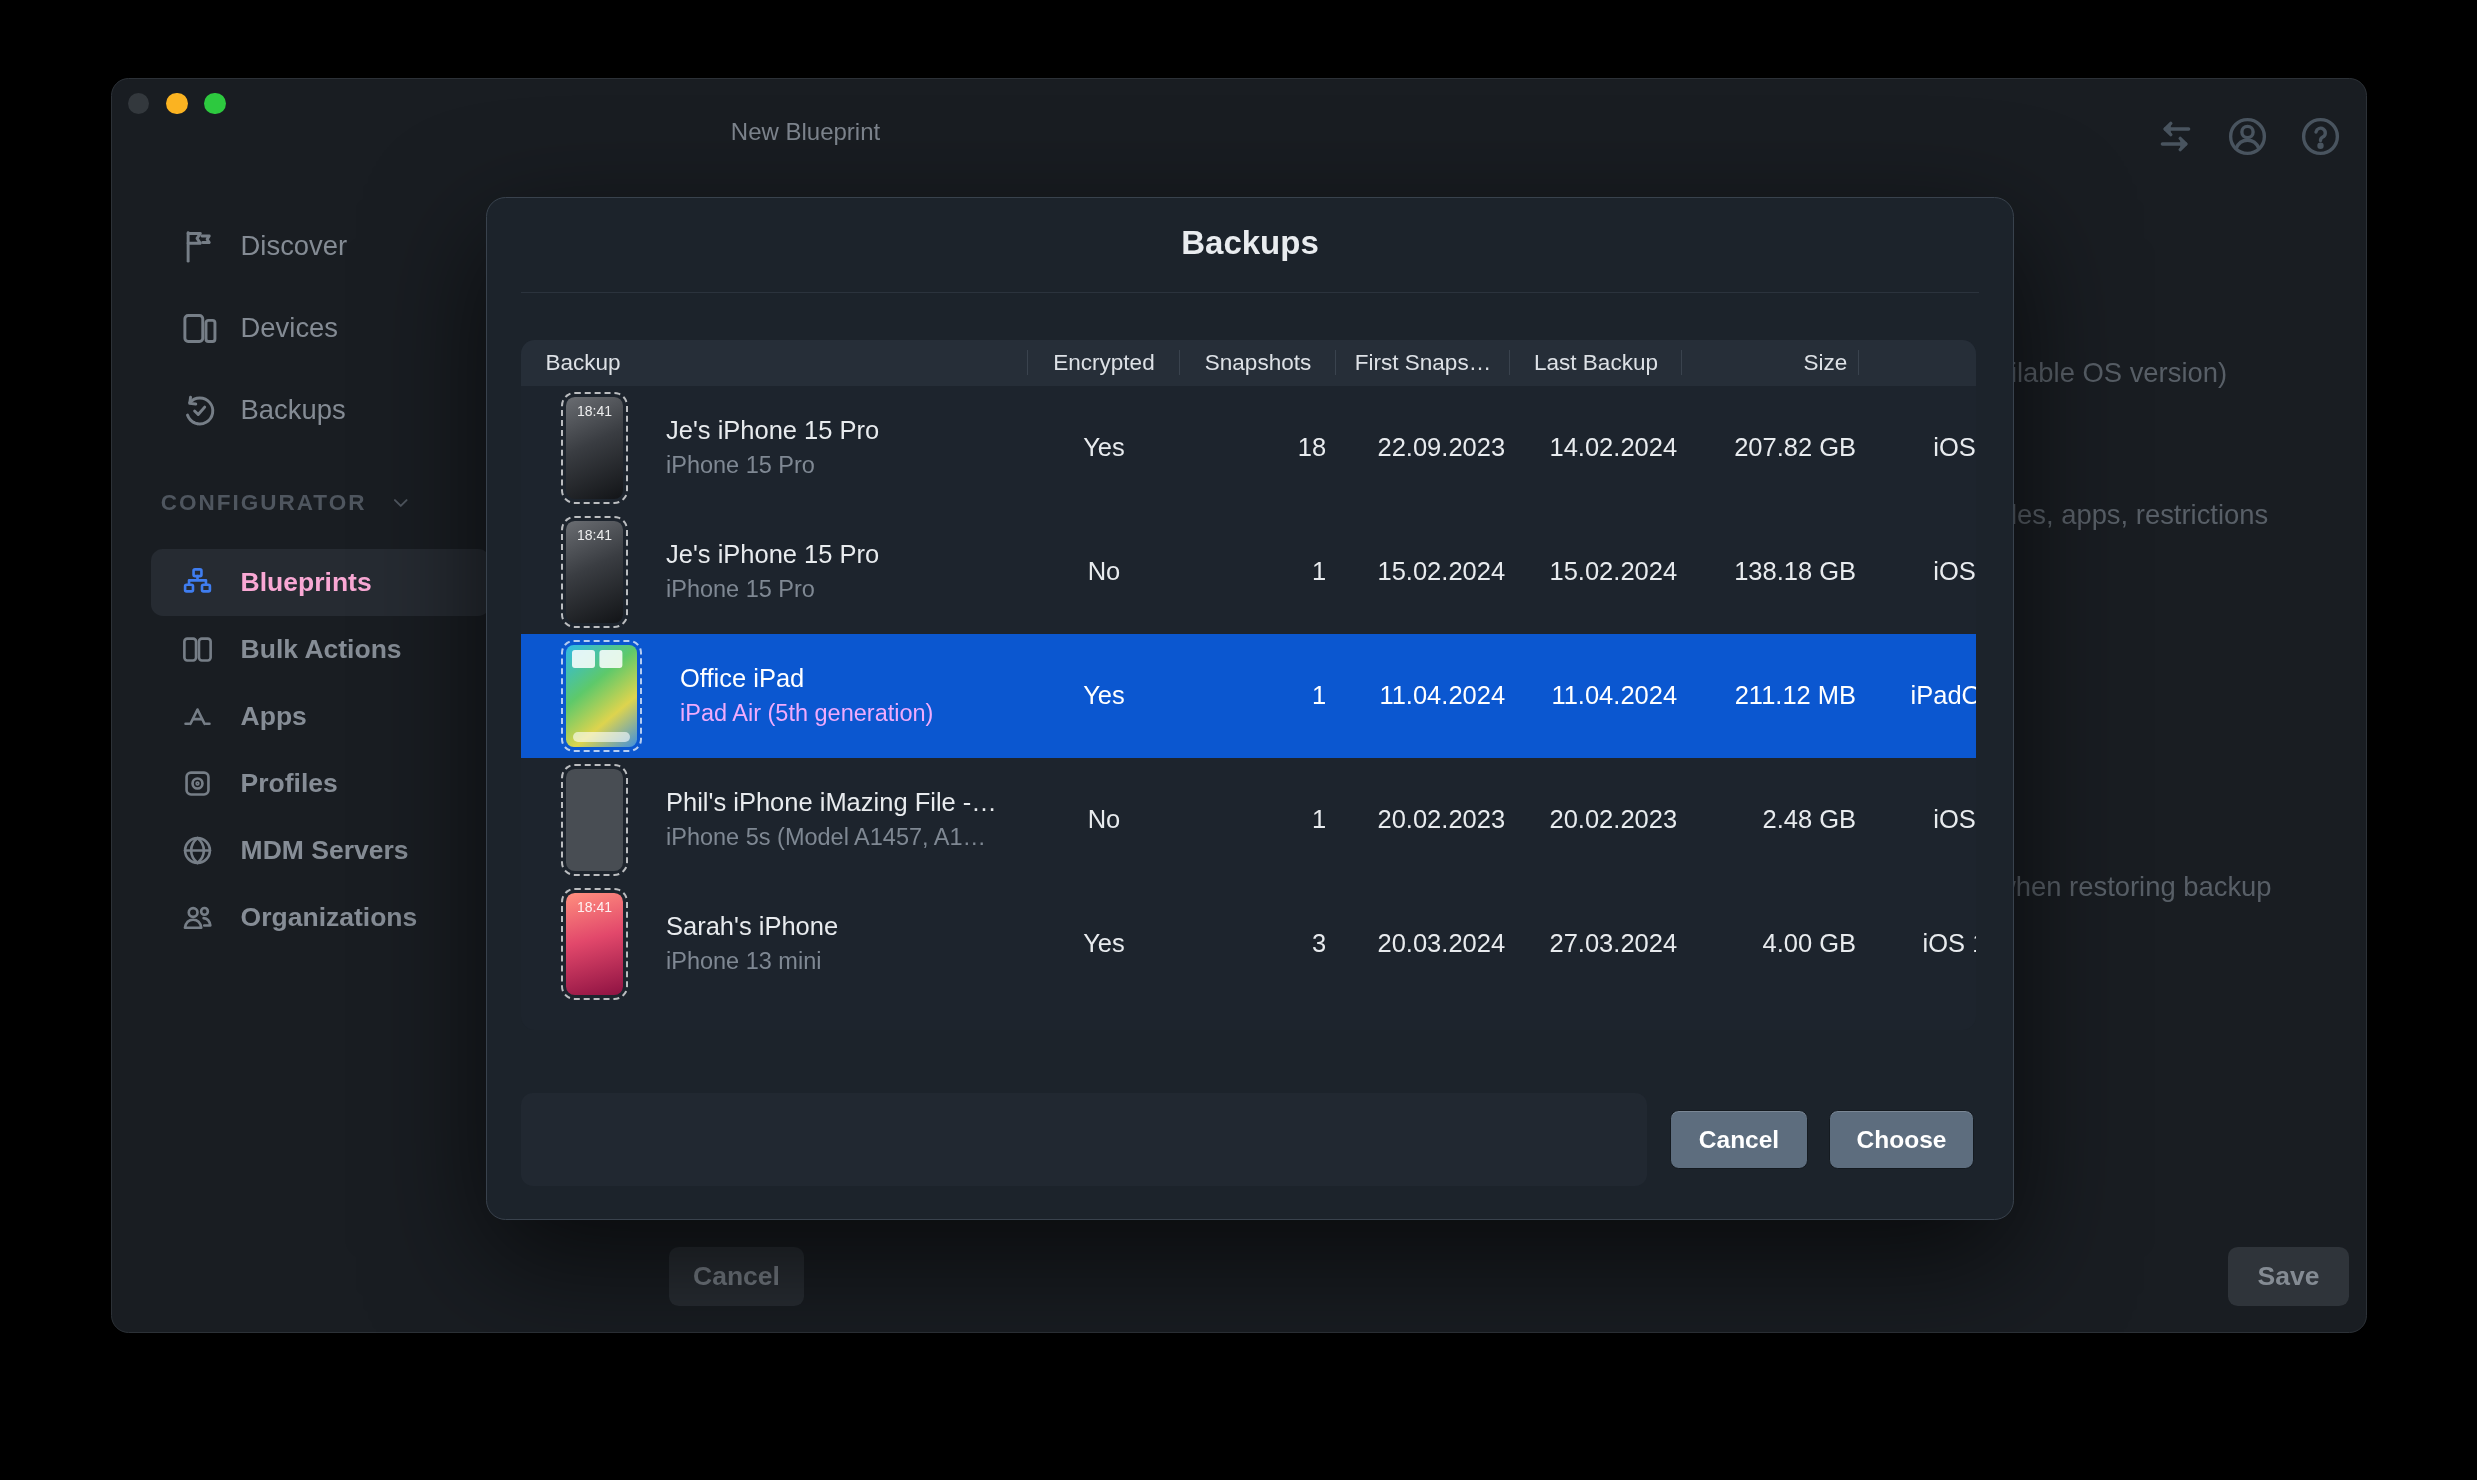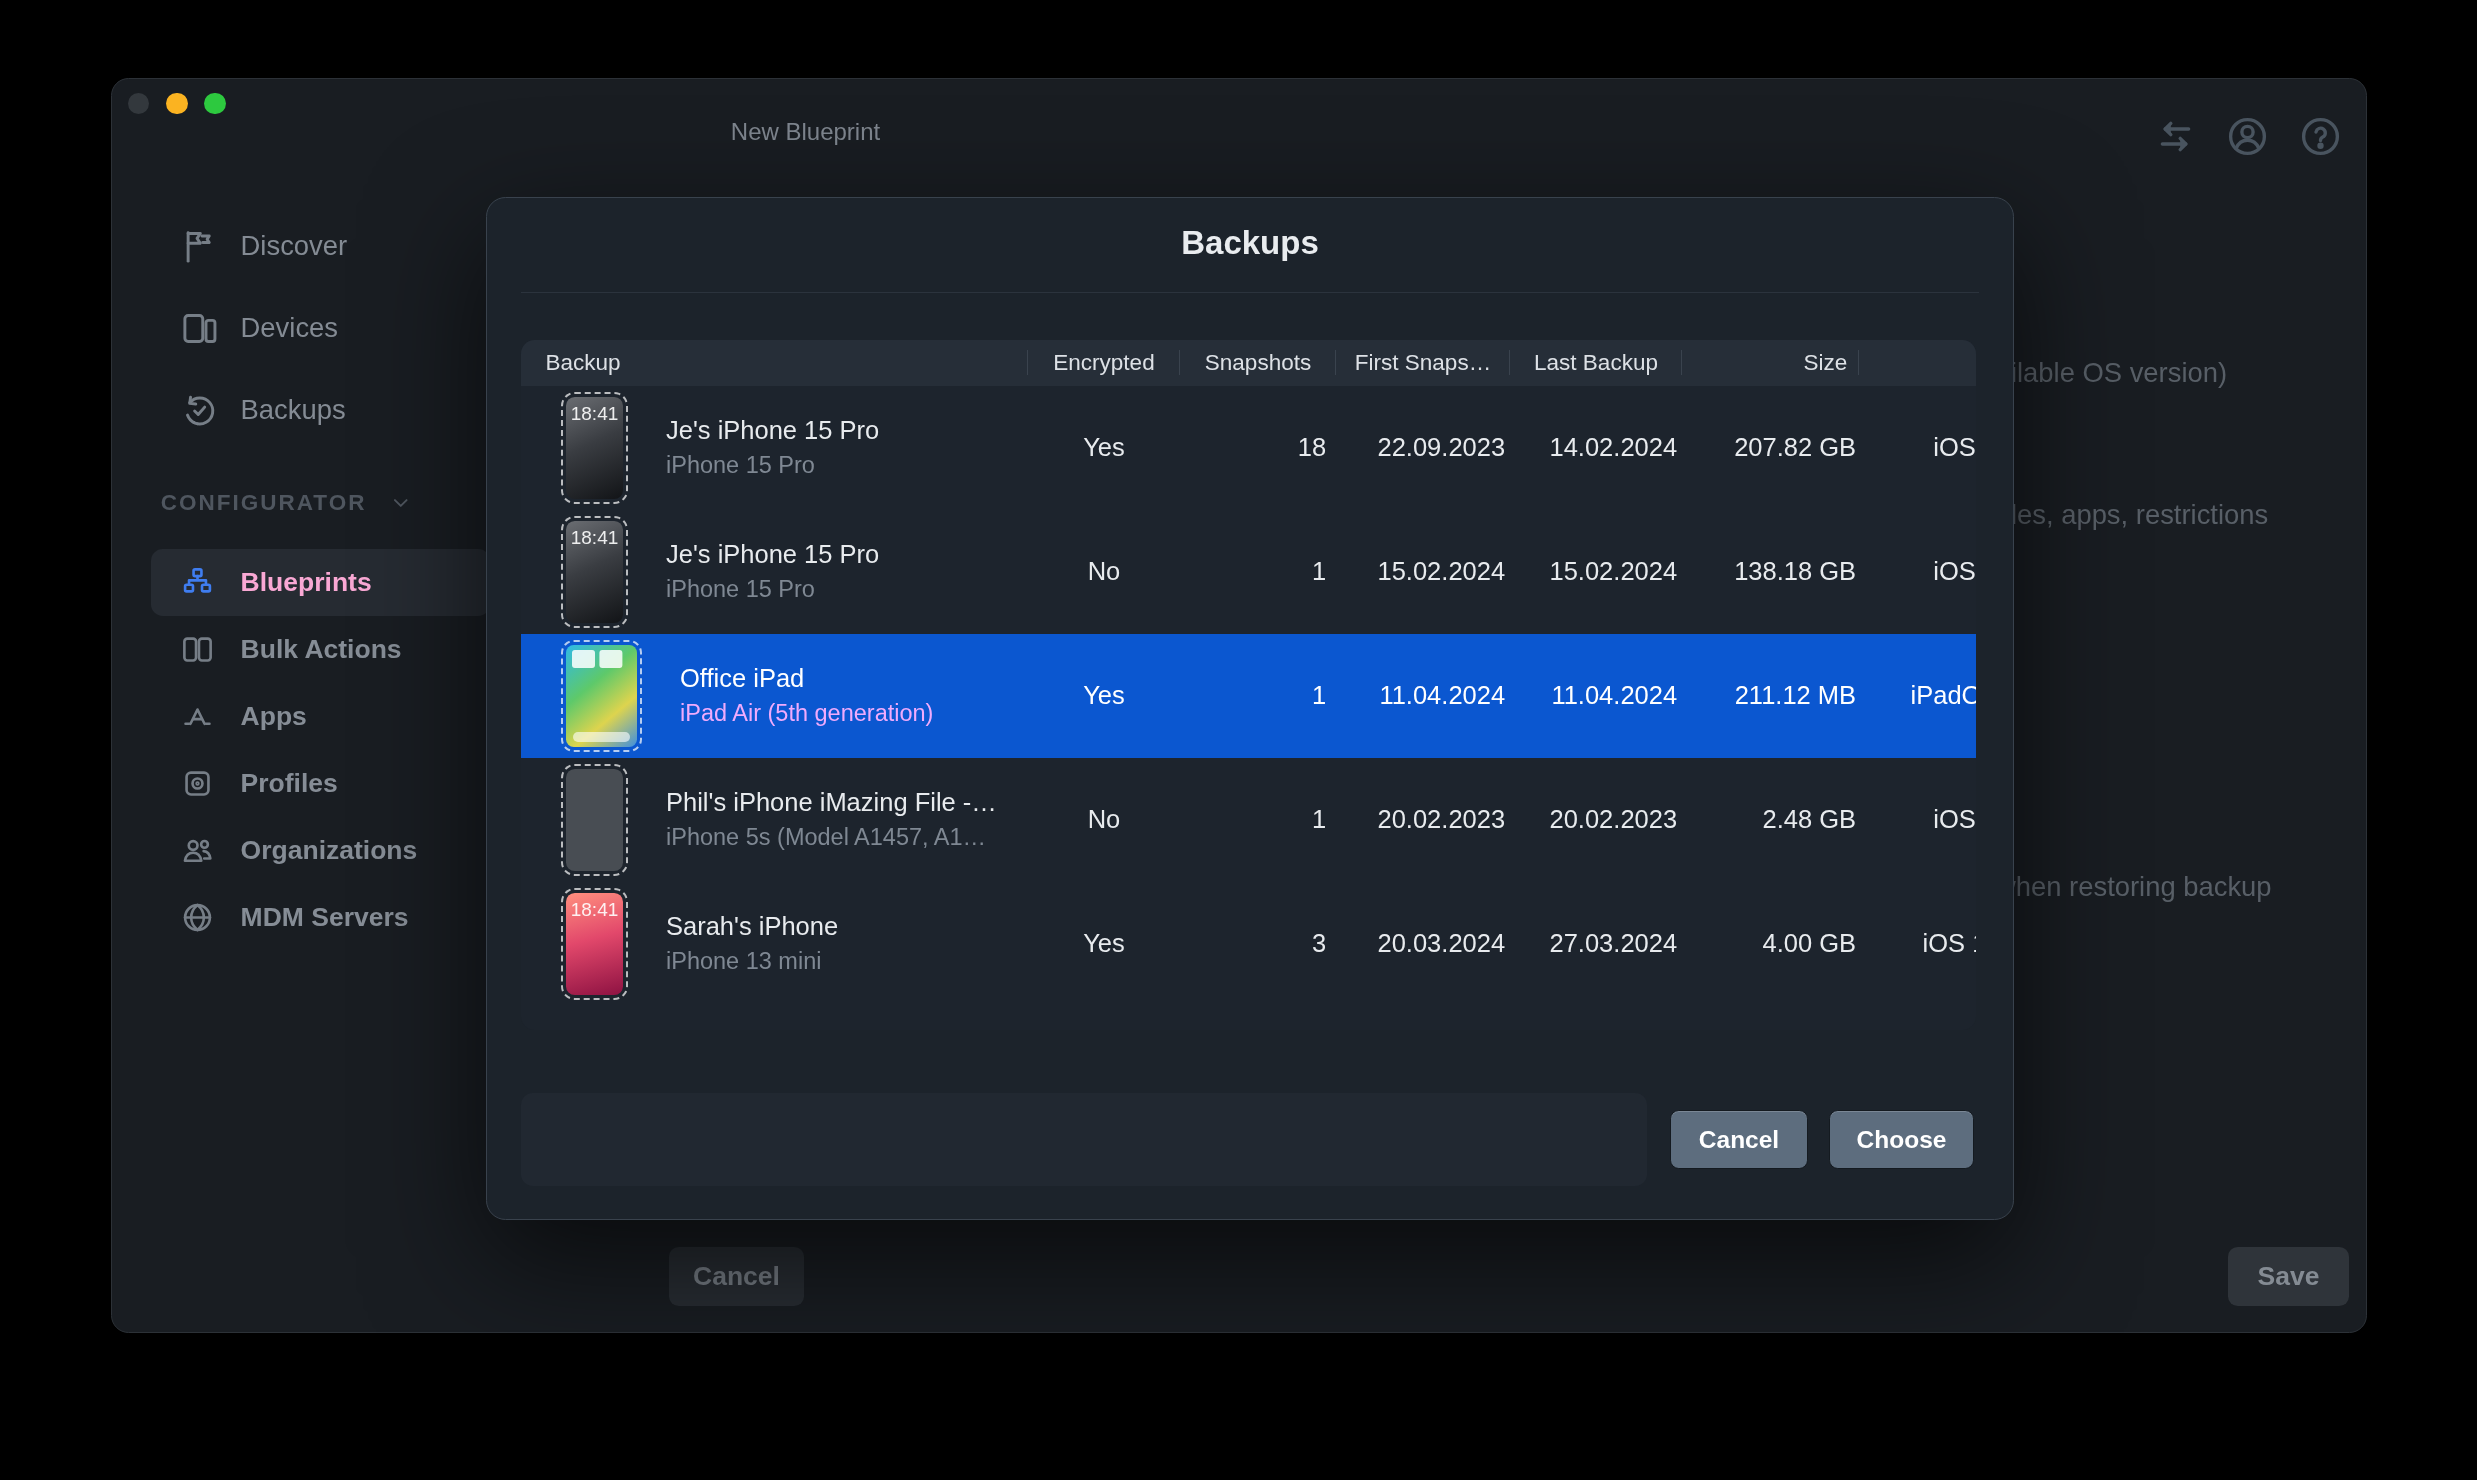--- a/index.html
+++ b/index.html
@@ -79,21 +79,21 @@
   .t-head .c-size .h-txt { text-align:right; padding-right:11.8px; }
   .t-cell { font-size:25.5px; color:#e8ebee; }
   .t-cell.c-snap { padding-right:9.8px; }
   .t-cell.c-first, .t-cell.c-last { padding-right:4.9px; }
   .t-cell.c-size { padding-right:2.9px; }
   .t-row.selected .t-cell { color:#ffffff; }
 
   .c-backup.t-cell { display:flex; align-items:center; }
   .thumb { width:57px; height:102px; border-radius:8.8px; margin-left:45px; flex:none; position:relative;
     outline:2px dashed rgba(255,255,255,.7); outline-offset:3.9px; }
-  .thumb .time { position:absolute; top:6.9px; left:0; right:0; text-align:center; font-size:19px; color:#fff; opacity:.9; }
+  .thumb .time { position:absolute; top:6.9px; left:0; right:0; text-align:center; font-size:14px; color:#fff; opacity:.9; }
   .thumb.iphone-dark { background:linear-gradient(155deg,#6a6d72 0%,#3a3d42 45%,#121417 100%); }
   .thumb.iphone-pink { background:linear-gradient(165deg,#ff8f7e 0%,#e2486b 45%,#8e1242 100%); }
   .thumb.device-plain { background:#484d53; }
   .thumb.ipad-color { width:71px; border-radius:7.8px;
     background:linear-gradient(140deg,#2fb9e8 0%,#5ec96a 38%,#ddd44e 68%,#3f8fe0 100%); }
   .thumb.ipad-color::before { content:""; position:absolute; top:5.9px; left:5.9px; width:23.5px; height:17.6px;
     background:rgba(255,255,255,.85); border-radius:2.9px; box-shadow:27.4px 0 0 rgba(255,255,255,.85); }
   .thumb.ipad-color::after { content:""; position:absolute; bottom:4.9px; left:10%; right:10%; height:9.8px;
     background:rgba(255,255,255,.6); border-radius:4.9px; }
   .b-texts { margin-left:43px; min-width:0; }
@@ -214,38 +214,38 @@
               <rect x="4.5" y="4.5" width="15" height="15" rx="3"></rect>
               <circle cx="12" cy="12" r="3.4"></circle>
               <circle cx="12" cy="12" r="0.6"></circle>
             </svg>
           </span>
           <span class="s-label">Profiles</span>
         </div>
         <div class="side-item cfg">
           <span class="s-icon">
             <svg viewBox="0 0 24 24" fill="none" stroke="currentColor" stroke-width="1.8" stroke-linecap="round" stroke-linejoin="round">
+              <circle cx="12" cy="12" r="8.5"></circle>
+              <path d="M3.5 12h17"></path>
+              <path d="M12 3.5c-5.8 4.8-5.8 12.2 0 17"></path>
+              <path d="M12 3.5c5.8 4.8 5.8 12.2 0 17"></path>
+            </svg>
+          </span>
+          <span class="s-label">MDM Servers</span>
+        </div>
+        <div class="side-item cfg">
+          <span class="s-icon">
+            <svg viewBox="0 0 24 24" fill="none" stroke="currentColor" stroke-width="1.8" stroke-linecap="round" stroke-linejoin="round">
               <circle cx="9" cy="8.6" r="3"></circle>
               <path d="M3.4 19c.6-3.6 2.7-5.5 5.6-5.5s5 1.9 5.6 5.5z"></path>
               <circle cx="16.8" cy="7.8" r="2.3"></circle>
               <path d="M16.2 12.4c2.6.3 4.2 2.1 4.6 5.1h-4.2"></path>
             </svg>
           </span>
           <span class="s-label">Organizations</span>
-        </div>
-        <div class="side-item cfg">
-          <span class="s-icon">
-            <svg viewBox="0 0 24 24" fill="none" stroke="currentColor" stroke-width="1.8" stroke-linecap="round" stroke-linejoin="round">
-              <circle cx="12" cy="12" r="8.5"></circle>
-              <path d="M3.5 12h17"></path>
-              <path d="M12 3.5c-5.8 4.8-5.8 12.2 0 17"></path>
-              <path d="M12 3.5c5.8 4.8 5.8 12.2 0 17"></path>
-            </svg>
-          </span>
-          <span class="s-label">MDM Servers</span>
         </div>
       </nav>
 
     <button class="bg-btn cancel">Cancel</button>
     <button class="bg-btn save">Save</button>
   </div>
 
   <div id="bg-fragments">
       <div class="bg-frag" style="left: 1982px; top: 357px;">vailable OS version)</div>
       <div class="bg-frag" style="left: 1982px; top: 499px;">ofiles, apps, restrictions</div>

